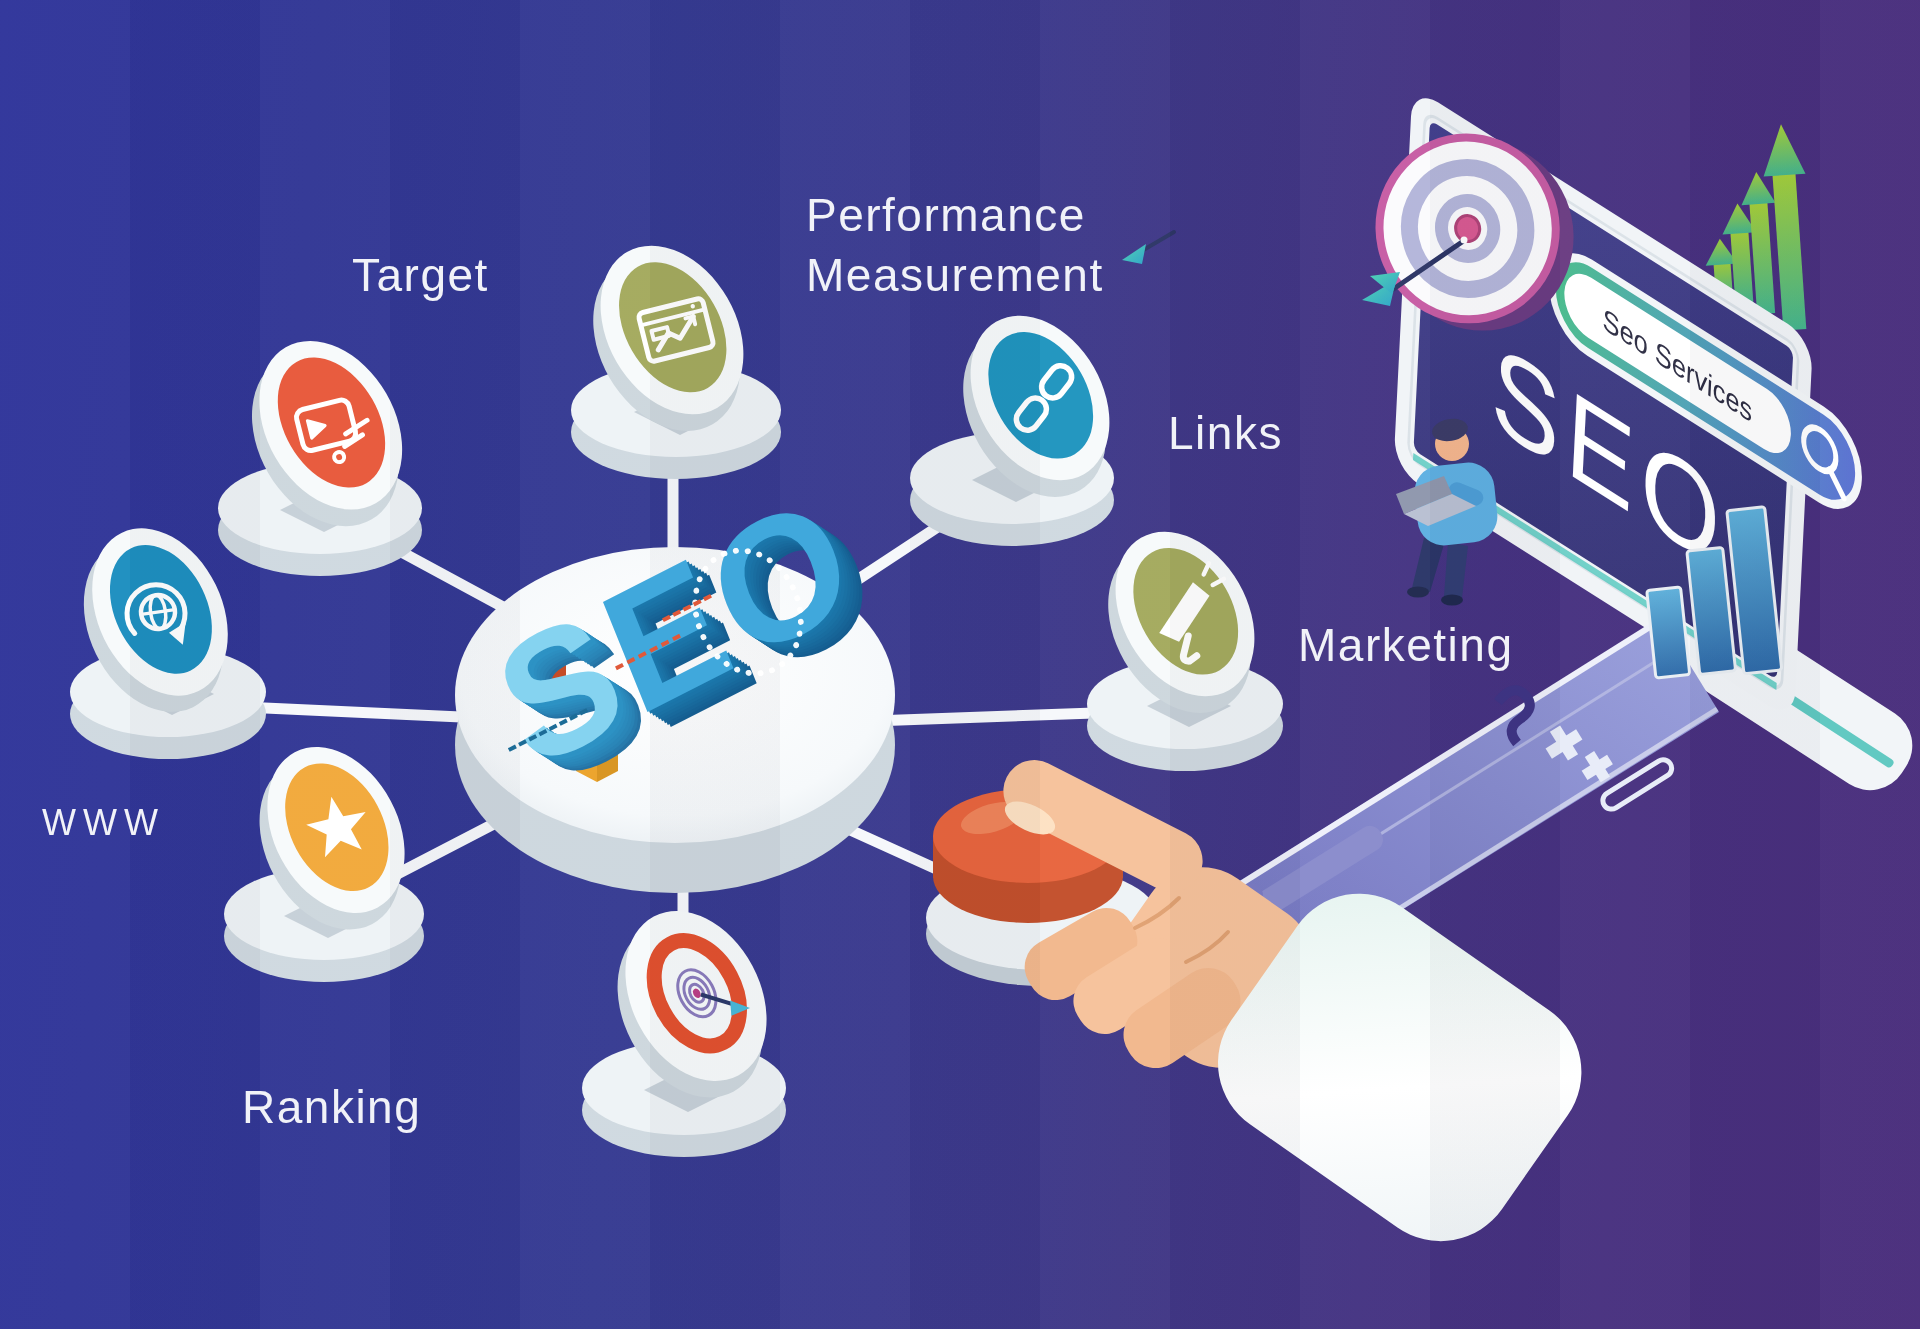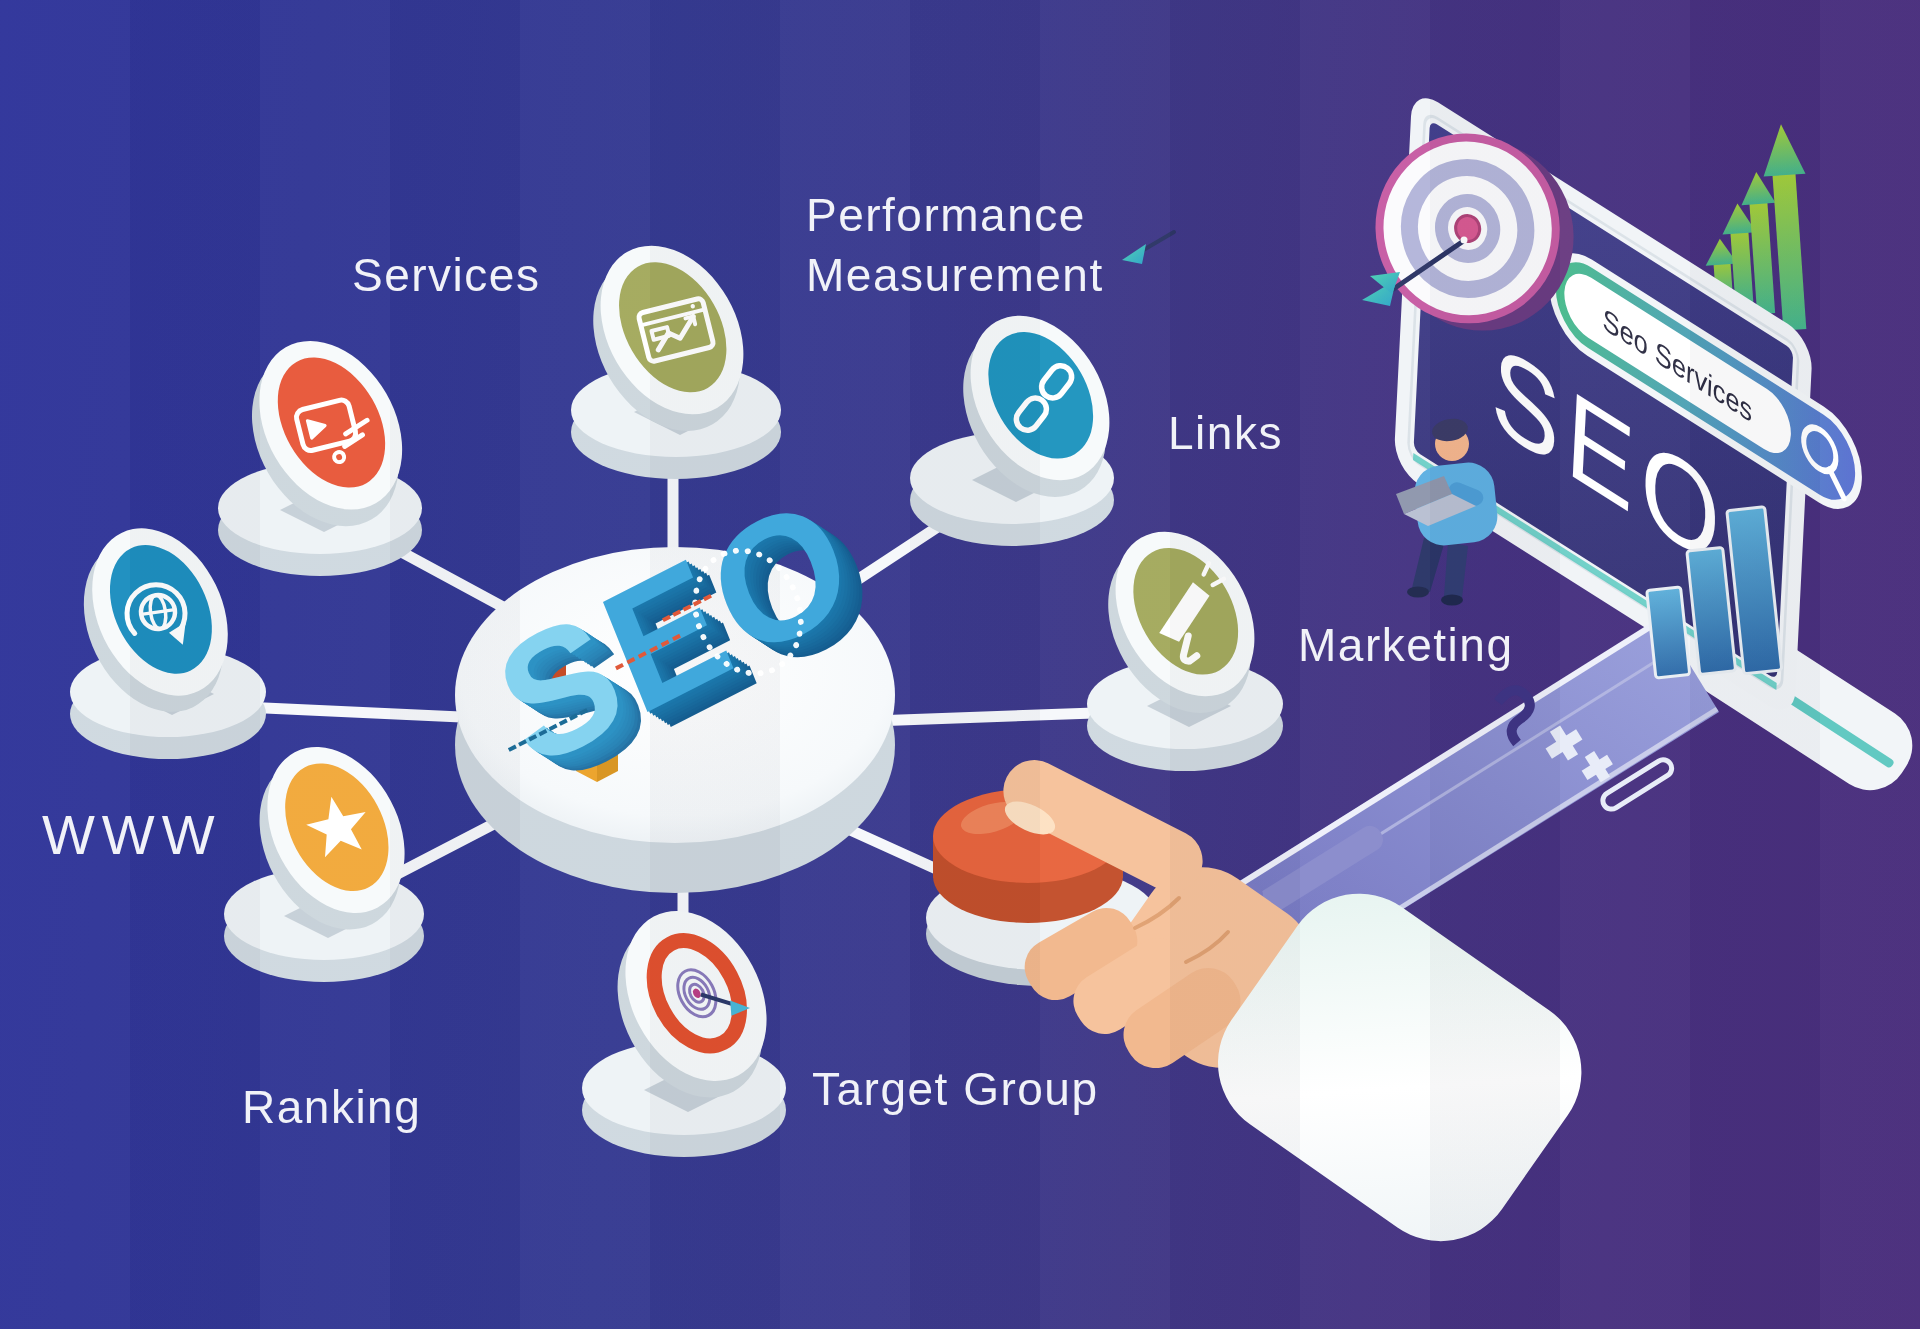--- a/index.html
+++ b/index.html
@@ -8,21 +8,21 @@
     background:linear-gradient(94deg,#30359b 0%,#323795 16%,#363b92 34%,#3b3a8e 48%,#403887 60%,#453483 72%,#483180 84%,#4a2e7c 100%);}
   .stage::after{content:"";position:absolute;inset:0;pointer-events:none;
     background:repeating-linear-gradient(90deg,rgba(255,255,255,.018) 0 130px,rgba(0,0,20,.03) 130px 260px);}
   svg{position:absolute;left:0;top:0;}
   .lbl{position:absolute;color:#f1f2f8;font-weight:300;font-size:46px;letter-spacing:1.5px;white-space:nowrap;z-index:6;}
   #lbl-content{left:352px;top:248px;}
   #lbl-perf1{left:806px;top:188px;}
   #lbl-perf2{left:806px;top:248px;}
   #lbl-links{left:1168px;top:406px;text-align:right;}
   #lbl-marketing{left:1298px;top:618px;}
-  #lbl-www{left:42px;top:802px;font-size:56px;letter-spacing:7px;}
+  #lbl-www{left:42px;top:802px;font-size:36px;letter-spacing:7px;}
   #lbl-ranking{left:242px;top:1038px;margin-top:42px;}
   #lbl-target{left:812px;top:1062px;}
   .seo3d{position:absolute;left:436px;top:544px;width:480px;text-align:center;line-height:1;z-index:5;
     transform:rotate(-27deg) skewX(-5deg);font-weight:800;font-size:172px;letter-spacing:4px;}
   .seo3d .s{color:#85d3f0;text-shadow:2px 3px 0 #2d92c4,4px 6px 0 #2d92c4,6px 9px 0 #2c8ec0,8px 12px 0 #2b8abc,10px 15px 0 #2a86b8,12px 18px 0 #2982b4,14px 21px 0 #277aac,16px 24px 0 #2572a4;}
   .seo3d .e,.seo3d .o{color:#40a8dc;text-shadow:2px 3px 0 #1b77ab,4px 6px 0 #1b74a8,6px 9px 0 #1a71a4,8px 12px 0 #196da0,10px 15px 0 #18699c,12px 18px 0 #176598,14px 21px 0 #166194,16px 24px 0 #155d90;}
   .o-dots{position:absolute;left:694px;top:546px;width:96px;height:120px;border:6px dotted rgba(255,255,255,.95);border-radius:50%;transform:rotate(-22deg);z-index:6;}
   .dash{position:absolute;z-index:6;height:0;}
   .dash-e{left:612px;top:650px;width:72px;border-top:4px dashed #e0593a;transform:rotate(-27deg);}
   .dash-e2{left:660px;top:606px;width:54px;border-top:4px dashed #e0593a;transform:rotate(-27deg);}
@@ -335,22 +335,21 @@
 </svg>
 
 <div class="seo3d">
   <span class="s">S</span><span class="e">E</span><span class="o">O</span>
 </div>
 <div class="o-dots"></div>
 <div class="dash dash-e"></div>
 <div class="dash dash-e2"></div>
 <div class="dash dash-s"></div>
 
-<div class="lbl" id="lbl-content">Services</div>
+<div class="lbl" id="lbl-content">Target</div>
 <div class="lbl" id="lbl-perf2">Measurement</div>
 <div class="lbl" id="lbl-perf1">Performance</div>
 <div class="lbl" id="lbl-links">Links</div>
 <div class="lbl" id="lbl-marketing">Marketing</div>
 <div class="lbl" id="lbl-www">WWW</div>
 <div class="lbl" id="lbl-ranking">Ranking</div>
-<div class="lbl" id="lbl-target">Target Group</div>
 
 </div>
 
 </body></html>

